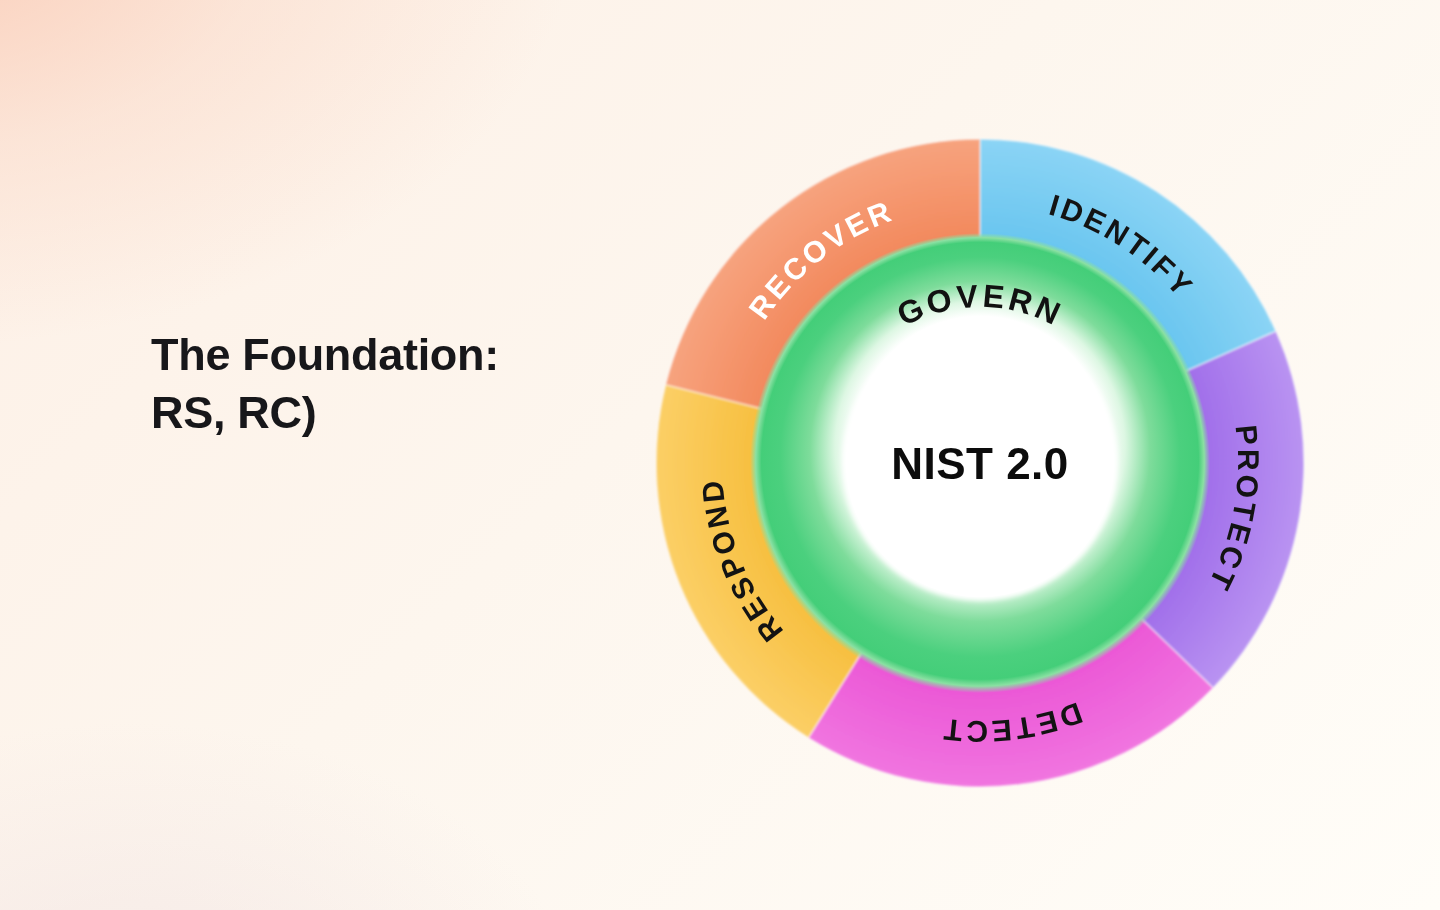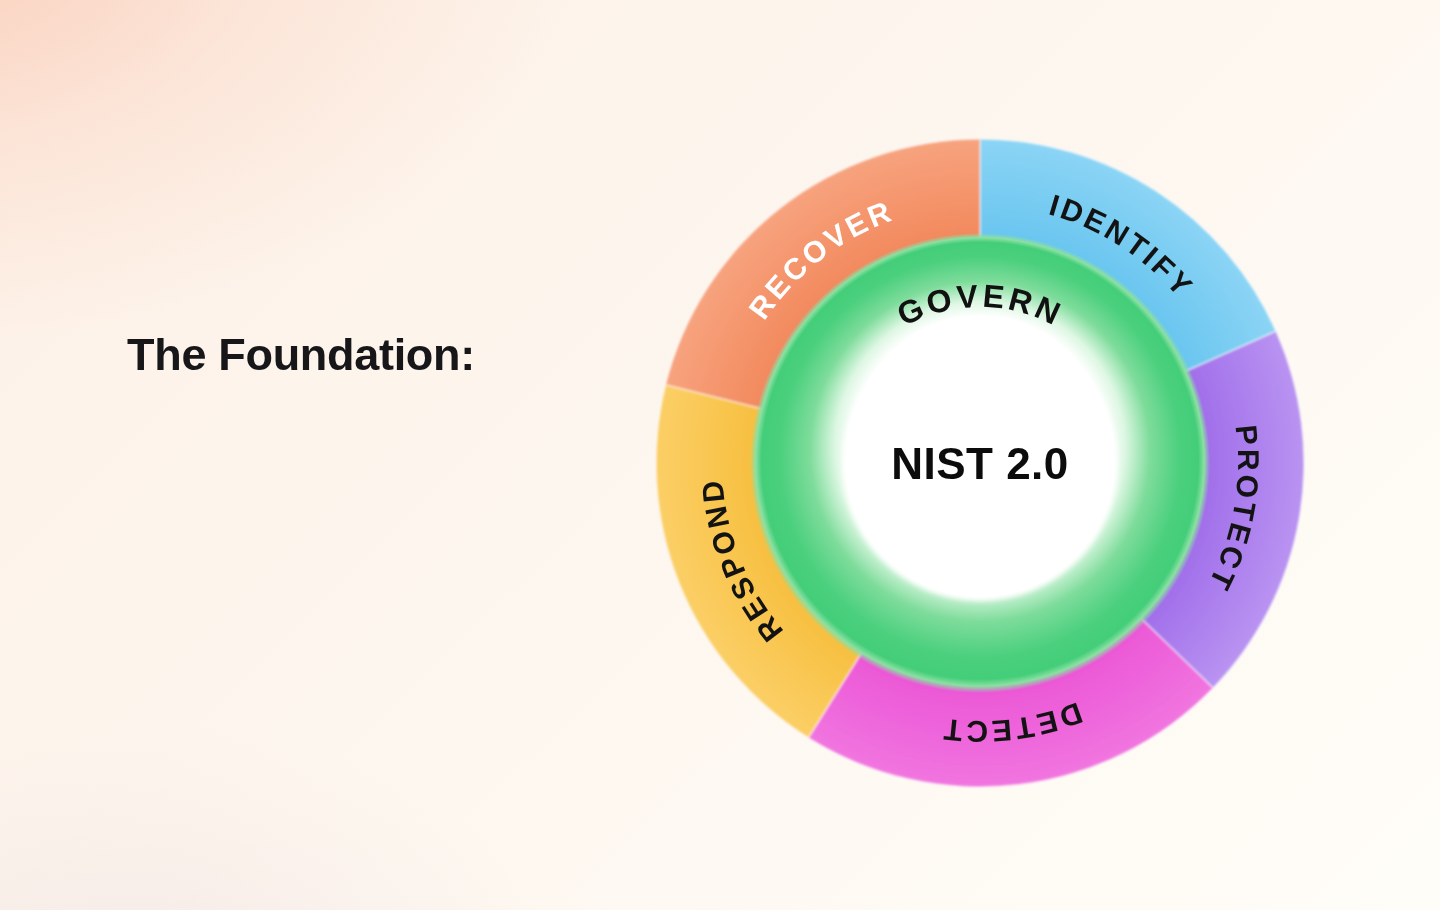--- a/index.html
+++ b/index.html
@@ -9,30 +9,31 @@
     background:
       radial-gradient(1100px 700px at -6% -8%, rgba(250,203,182,0.95) 0%, rgba(250,214,196,0.45) 32%, rgba(250,222,206,0) 60%),
       radial-gradient(820px 540px at 9% 112%, rgba(238,222,223,0.55) 0%, rgba(238,222,223,0) 55%),
       linear-gradient(135deg,#fdf0e6 0%,#fdf6ee 45%,#fffdf8 100%);
   }
   .headline{
     position:absolute;left:127px;top:326px;width:470px;
     font-size:45px;line-height:58px;font-weight:700;color:#17171a;
     letter-spacing:-0.3px;
   }
-  .headline span{display:block;}
+  .headline span{display:block;margin-left:24px;}
   .wheel-wrap{position:absolute;left:640px;top:123px;width:680px;height:680px;}
   svg text{font-family:"Liberation Sans",sans-serif;}
 </style>
 </head>
 <body>
 
 <div class="stage">
   <div class="headline">
     <span>The Foundation:</span>
+    <span>RS, RC)</span>
   </div>
 
   <div class="wheel-wrap">
     <svg id="wheel" width="680" height="680" viewBox="-340 -340 680 680">
         <defs>
           <radialGradient id="segGrad0" gradientUnits="userSpaceOnUse" cx="0" cy="0" r="324">
             <stop offset="0.60" stop-color="#5fc1ee"></stop>
             <stop offset="1" stop-color="#8bd4f5"></stop>
           </radialGradient>
           <radialGradient id="segGrad1" gradientUnits="userSpaceOnUse" cx="0" cy="0" r="324">

